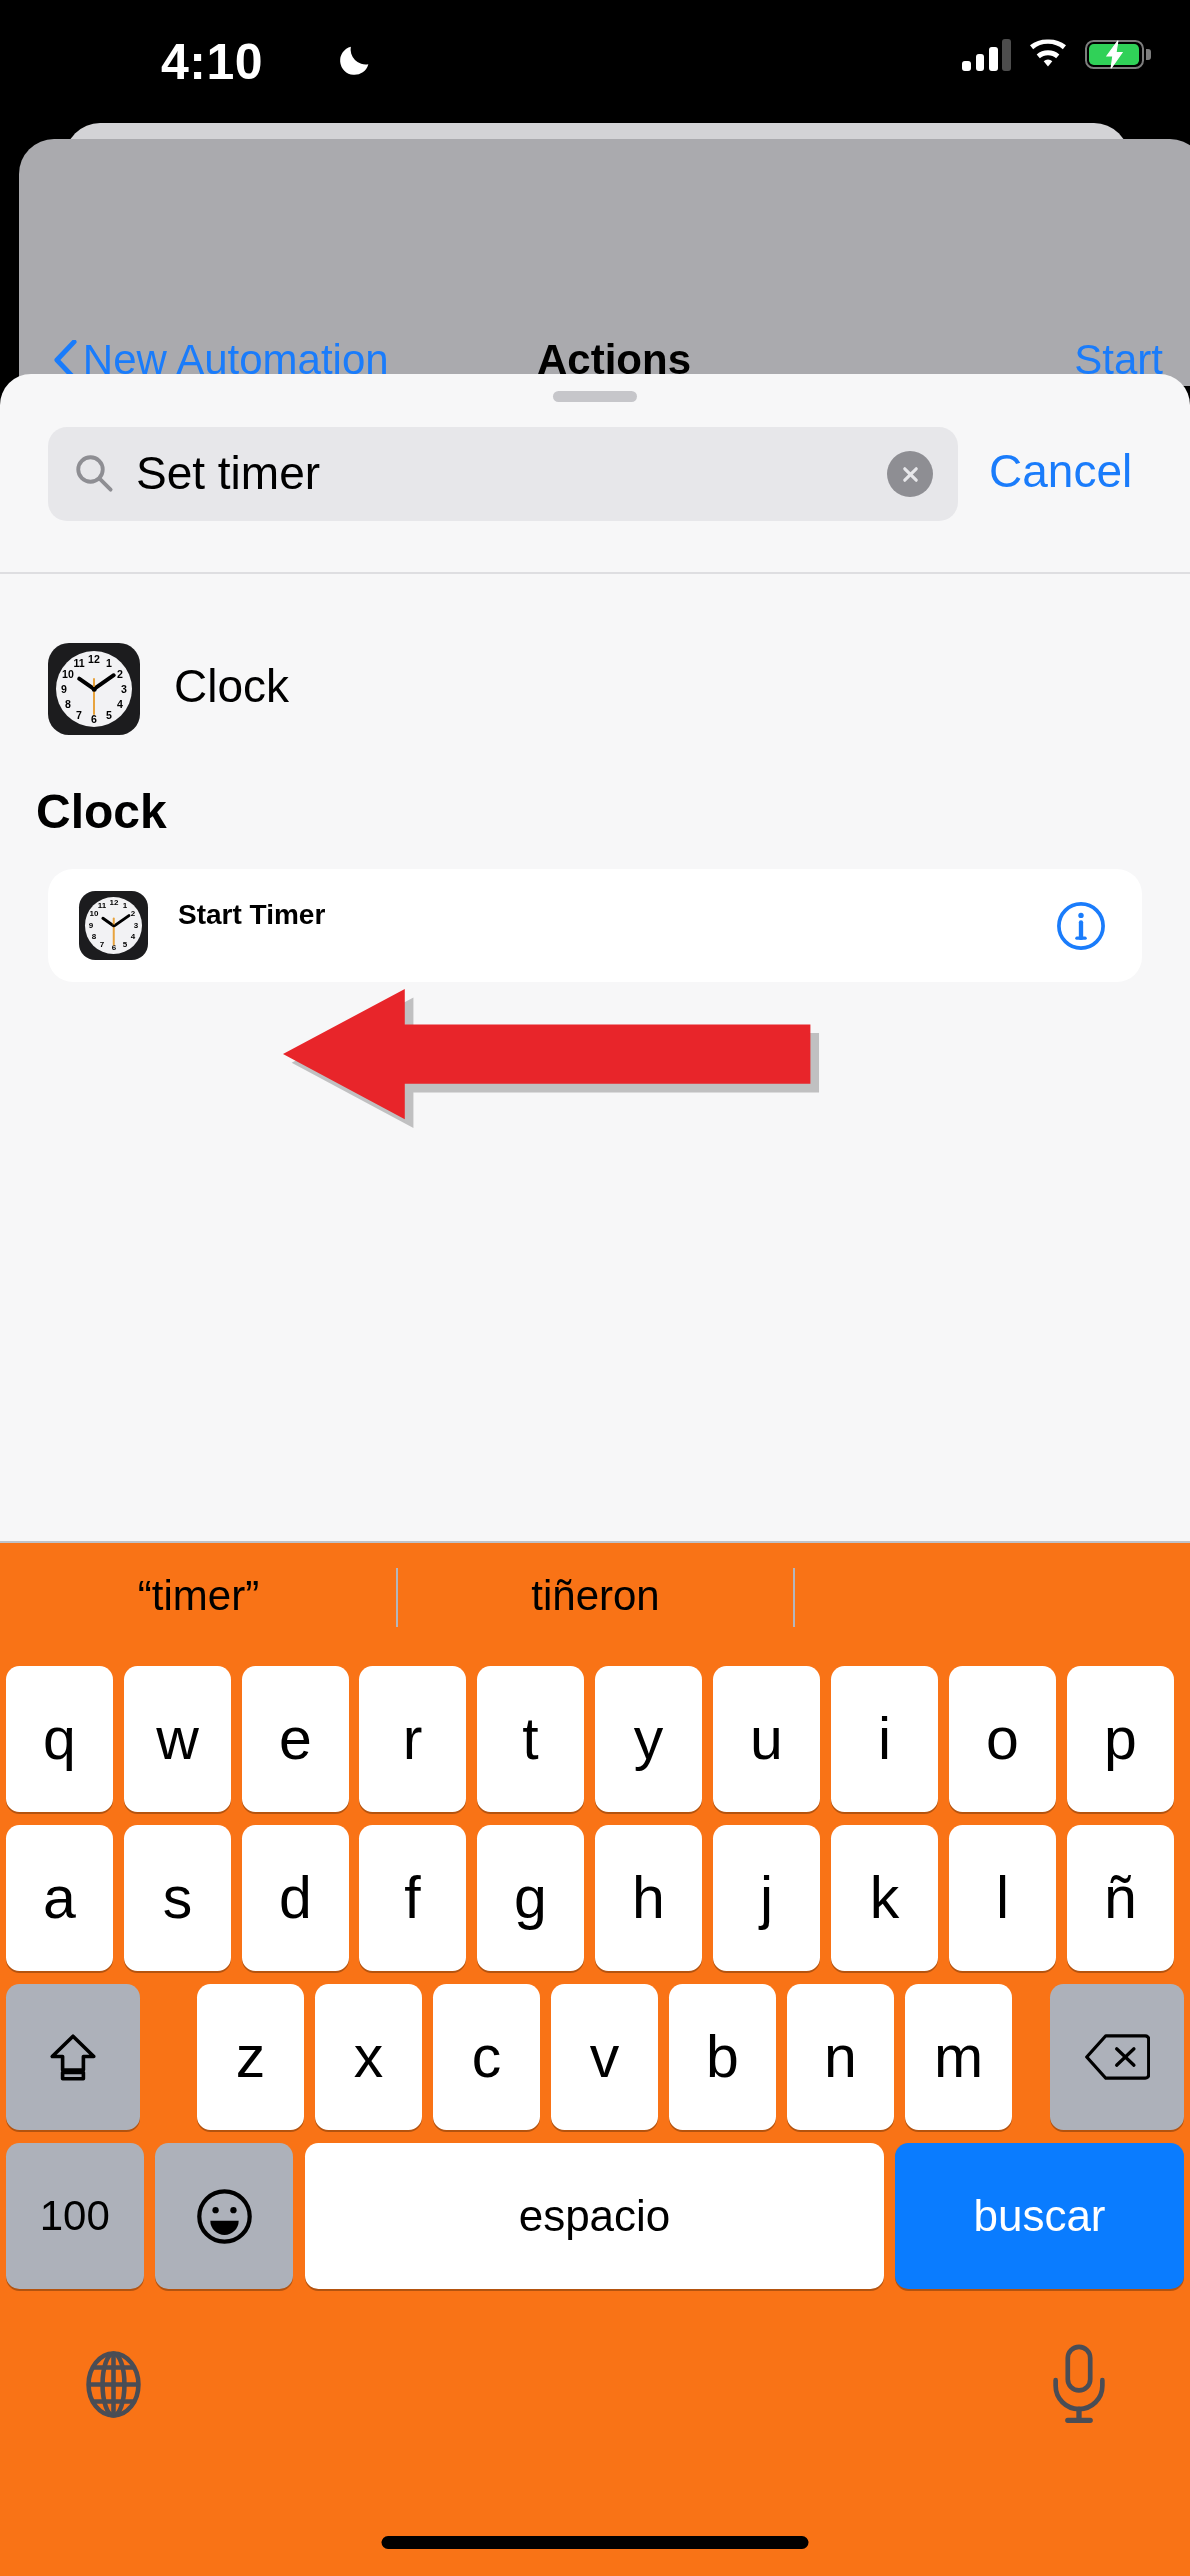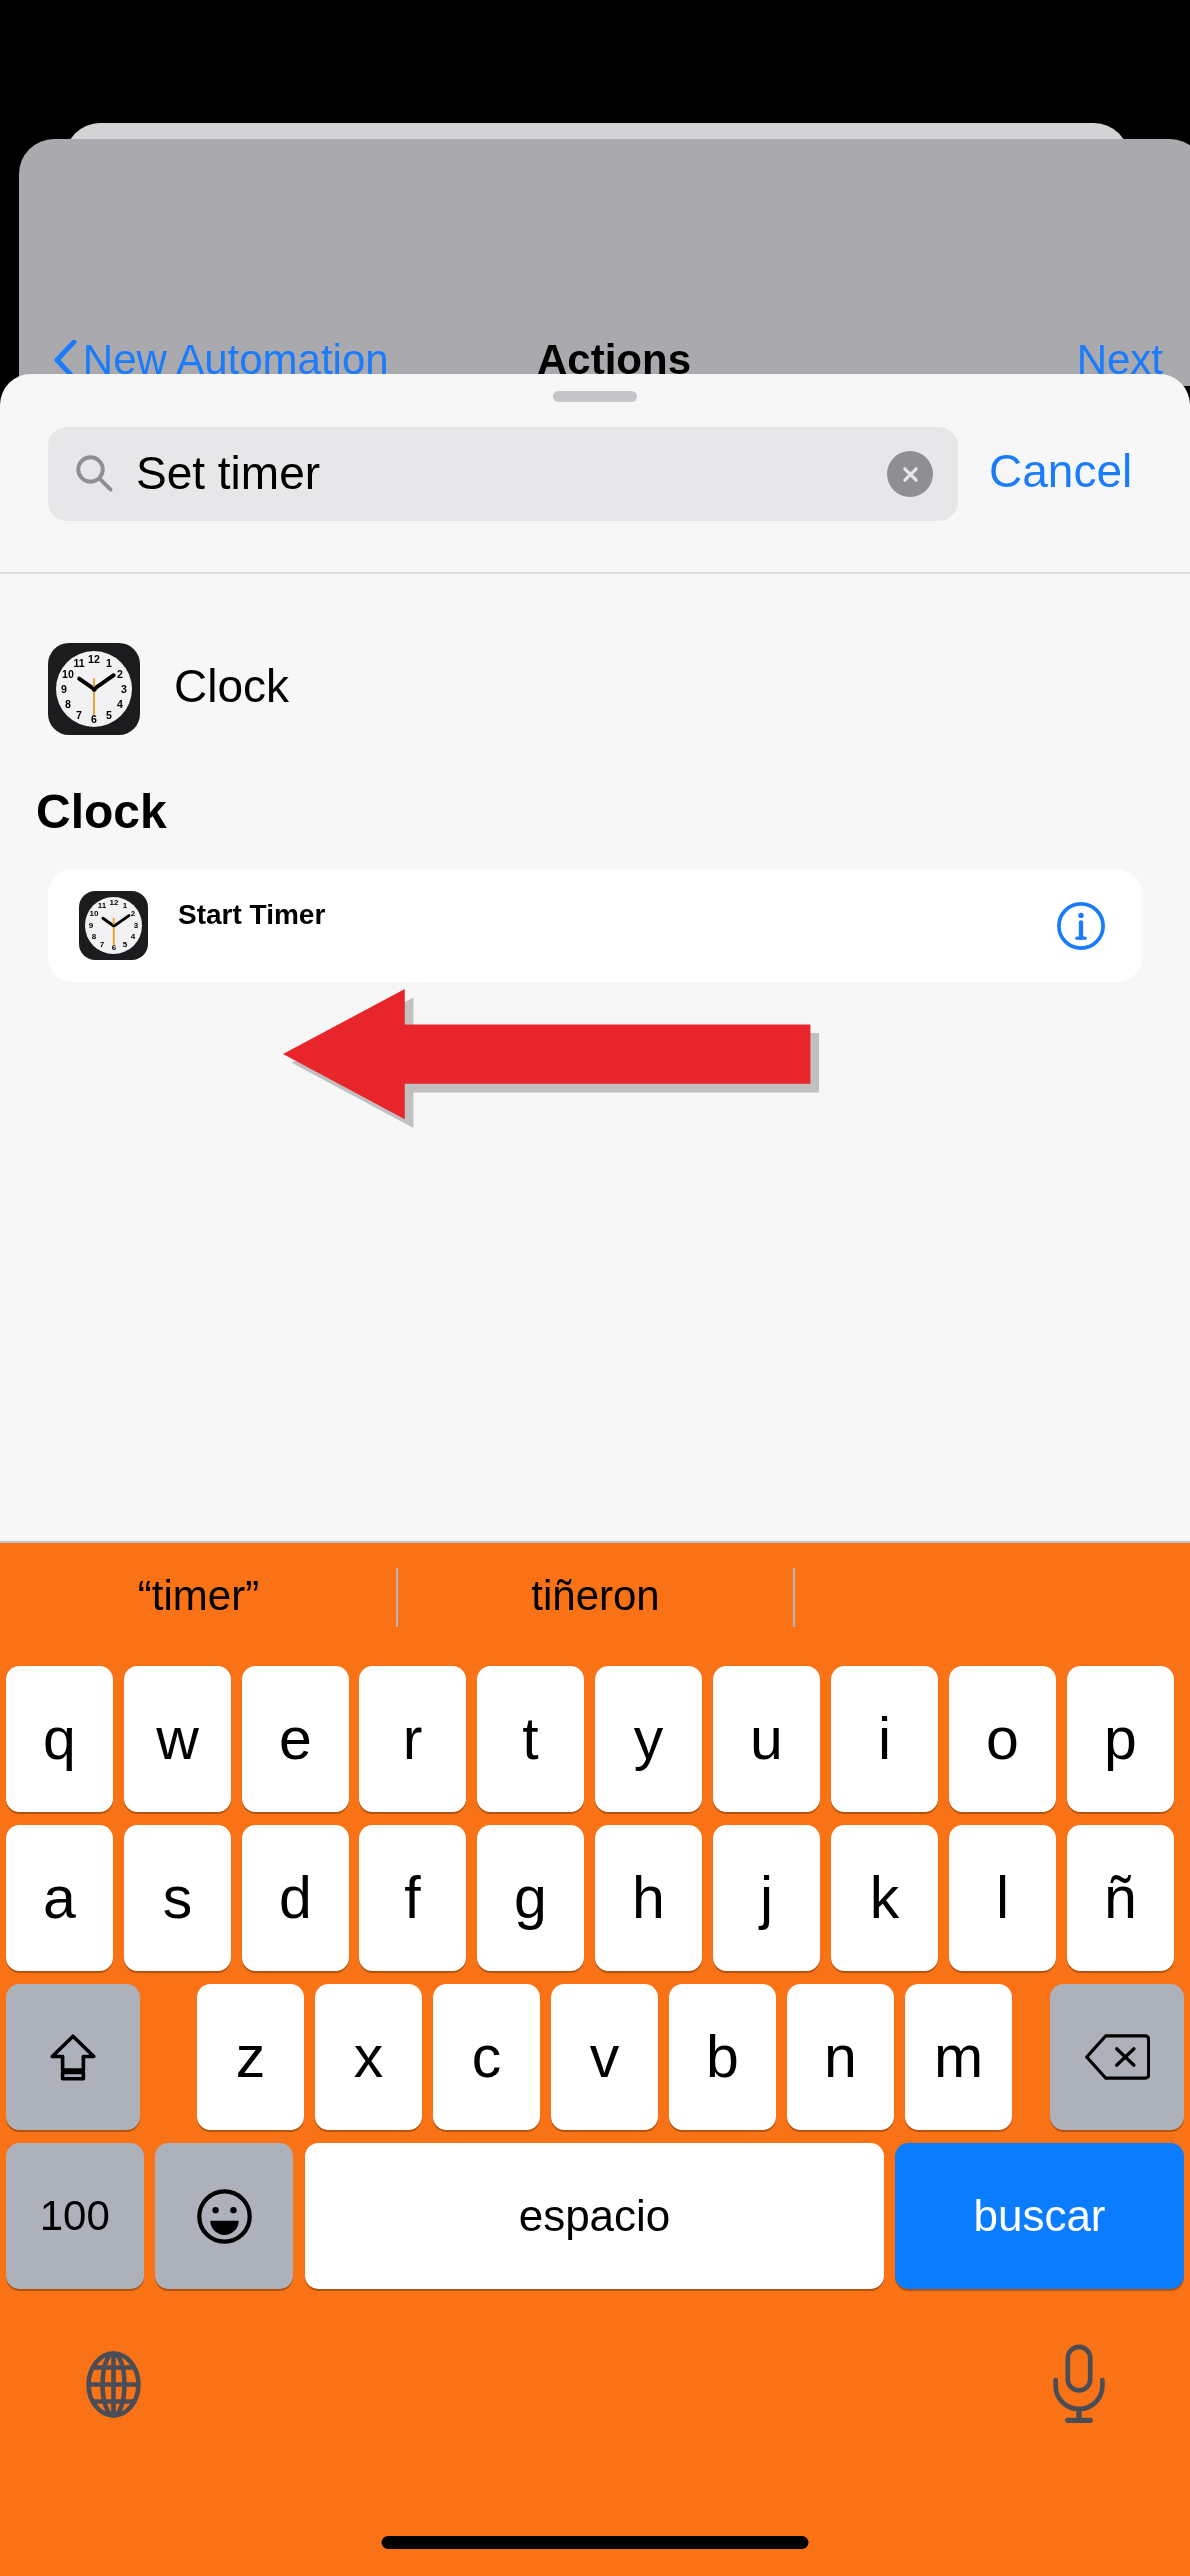--- a/index.html
+++ b/index.html
@@ -196,32 +196,59 @@
   .home-indicator {
     position:absolute; left:50%; transform:translateX(-50%); bottom:27px;
     width:427px; height:13.4px; background:#000; border-radius:7.7px;
   }
 </style>
 </head>
 <body>
 
 <div id="screen">
 
+  <div class="statusbar">
+    <div class="sb-time">4:10</div>
+    <svg class="sb-moon" viewBox="0 0 24 24">
+      <path d="M20 14.5A9 9 0 0 1 9.5 4 8.6 8.6 0 1 0 20 14.5z" fill="#ffffff"></path>
+    </svg>
+    <div class="sb-right">
+      <span class="cell-bars">
+        <i></i>
+          <i></i>
+          <i></i>
+          <i></i>
+      </span>
+      <svg class="wifi" viewBox="0 0 24 18">
+        <path d="M12 16.2l2.6-3.2a3.9 3.9 0 0 0-5.2 0z" fill="#fff"></path>
+        <path d="M12 9.4c1.9 0 3.6.7 4.9 1.9l1.9-2.3A10.3 10.3 0 0 0 12 6.5a10.3 10.3 0 0 0-6.8 2.5l1.9 2.3A7.2 7.2 0 0 1 12 9.4z" fill="#fff"></path>
+        <path d="M12 2.6c3.4 0 6.5 1.2 8.9 3.2l1.9-2.3A16.6 16.6 0 0 0 12 0 16.6 16.6 0 0 0 1.2 3.5l1.9 2.3A13.7 13.7 0 0 1 12 2.6z" fill="#fff"></path>
+      </svg>
+      <span class="battery">
+        <span class="shell"></span>
+        <span class="fill"></span>
+        <span class="nub"></span>
+        <svg class="bolt" viewBox="0 0 24 24">
+          <path d="M14.5 2L6.5 13h4.3L9.5 22l8-11.4h-4.4z" fill="#fff" stroke="#fff" stroke-width="0.8"></path>
+        </svg>
+      </span>
+    </div>
+  </div>
 
   <div class="card-behind"></div>
 
   <div class="card-nav">
     <div class="nav-back">
       <svg class="chev" viewBox="0 0 12 21">
         <path d="M10.5 1L1.5 10.5l9 9.5" fill="none" stroke="#1a7cfb" stroke-width="2.6" stroke-linecap="round" stroke-linejoin="round"></path>
       </svg>
       <span>New Automation</span>
     </div>
     <div class="nav-title">Actions</div>
-    <div class="nav-next">Next</div>
+    <div class="nav-next">Start</div>
   </div>
 
   <div class="sheet">
     <div class="grabber"></div>
 
     <div class="search-row">
       <div class="search-field">
         <svg class="mag" viewBox="0 0 24 24">
           <circle cx="10" cy="10" r="7" fill="none" stroke="#8e8e93" stroke-width="2.2"></circle>
           <path d="M15.2 15.2L21.5 21.5" stroke="#8e8e93" stroke-width="2.2" stroke-linecap="round"></path>

